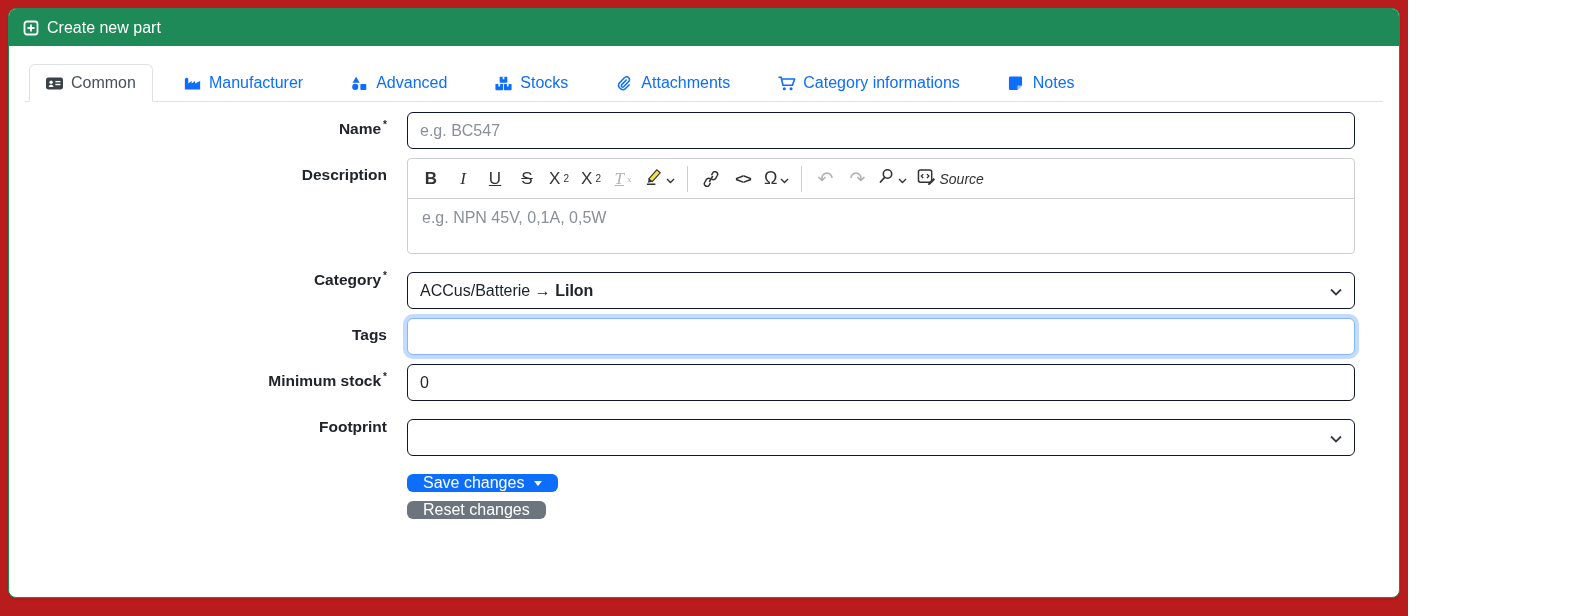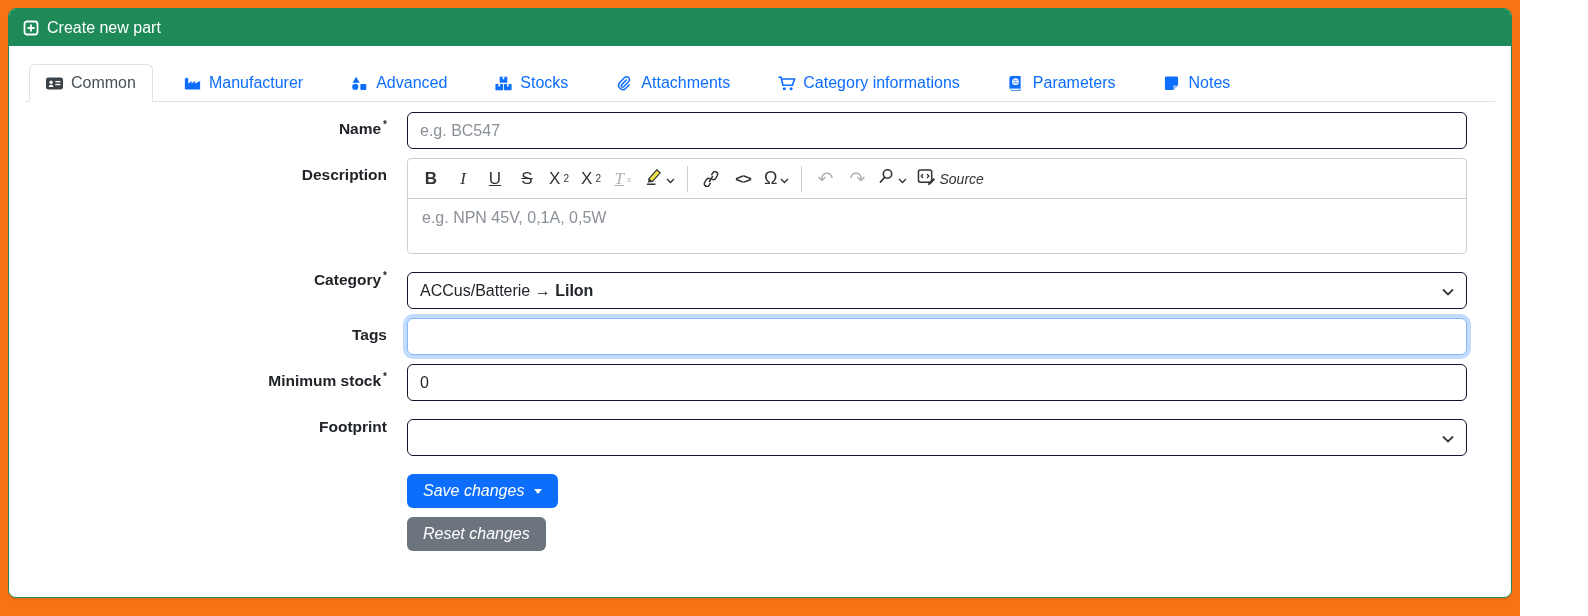--- a/index.html
+++ b/index.html
@@ -1,17 +1,17 @@
 <!DOCTYPE html>
 <html><head>
 <meta charset="utf-8">
 <style>
   * { box-sizing: border-box; margin: 0; padding: 0; }
   html,body { background:#fff; font-family:"Liberation Sans", sans-serif; color:#212529; }
-  .page { width:1520px; height:616px; position:relative; background:#f97316; }
+  .page { width:1408px; height:616px; position:relative; background:#b91c1c; }
 
   .card {
     position:absolute; left:8px; top:8px; right:8px; height:590px;
     background:#fff; border:1px solid #1d8a57; border-radius:8px;
     box-shadow:0 2px 2px rgba(0,0,0,.08); overflow:hidden;
   }
   .card-header {
     background:#1d8a57; color:#fff; height:37px; display:flex; align-items:center;
     padding:0 14px; font-size:16px; gap:8px;
   }
@@ -69,21 +69,21 @@
   .tb-underline { text-decoration:underline; }
   .tb-strike { text-decoration:line-through; }
   .tb-sub sub, .tb-sup sup { font-size:10px; }
   .tb-removefmt { font-family:"Liberation Serif",serif; font-style:italic; }
   .tb-removefmt sub { font-size:9px; font-style:normal; }
   .tb-src-label { font-size:14px; color:#333;font-style:italic; }
   .editor-content { min-height:54px; padding:10px 14px; font-size:16px; color:#8a9097; }
 
   
   .btn { display:inline-flex; align-items:center; gap:10px; border:none; border-radius:6px;
-         font-size:16px; font-family:inherit; padding:8px 16px; cursor:pointer;font-style:italic; }
+         font-size:16px; font-family:inherit; padding:0 16px; cursor:pointer; }
   .btn-primary { background:#0d6efd; color:#fff; }
   .btn-secondary { background:#6c757d; color:#fff; }
   .caret-down { width:0; height:0; border-left:4px solid transparent; border-right:4px solid transparent; border-top:5px solid #fff; display:inline-block; }
   .btn-row { margin-top:18px; }
   .btn-row + .btn-row { margin-top:8px; }
 </style>
 </head>
 <body>
 
 <div class="page">
@@ -155,32 +155,20 @@
         </div>
         <div class="nav-tab">
           <span class="tab-icon">
             <svg width="18" height="15" viewBox="0 0 20 16">
                 <path d="M0.5 1h3l2 9h10.5l2.5-7H5" fill="none" stroke="#0d6efd" stroke-width="1.8" stroke-linejoin="round"></path>
                 <circle cx="7" cy="13.8" r="1.7" fill="#0d6efd"></circle>
                 <circle cx="14.5" cy="13.8" r="1.7" fill="#0d6efd"></circle>
               </svg>
           </span>
           <span>Category informations</span>
-        </div>
-        <div class="nav-tab">
-          <span class="tab-icon">
-            <svg width="14" height="15" viewBox="0 0 14 16">
-                <path d="M1 2.5A2.5 2.5 0 0 1 3.5 0H13v13H3.5A2.5 2.5 0 0 0 1 14.5z" fill="#0d6efd"></path>
-                <rect x="2.5" y="13" width="10.5" height="3" rx="1" fill="#0d6efd"></rect>
-                <rect x="3" y="13.6" width="9" height="1.6" fill="#fff"></rect>
-                <circle cx="7.5" cy="6" r="3" fill="none" stroke="#fff" stroke-width="1.2"></circle>
-                <path d="M4.5 6h6M7.5 3a4.5 4.5 0 0 1 0 6M7.5 3a4.5 4.5 0 0 0 0 6" fill="none" stroke="#fff" stroke-width="0.9"></path>
-              </svg>
-          </span>
-          <span>Parameters</span>
         </div>
         <div class="nav-tab">
           <span class="tab-icon">
             <svg width="15" height="15" viewBox="0 0 16 16">
                 <path d="M1 2a1.5 1.5 0 0 1 1.5-1.5h11A1.5 1.5 0 0 1 15 2v8l-5 5H2.5A1.5 1.5 0 0 1 1 13.5z" fill="#0d6efd"></path>
                 <path d="M15 10l-5 5v-5z" fill="#9ec5fe"></path>
               </svg>
           </span>
           <span>Notes</span>
         </div>

